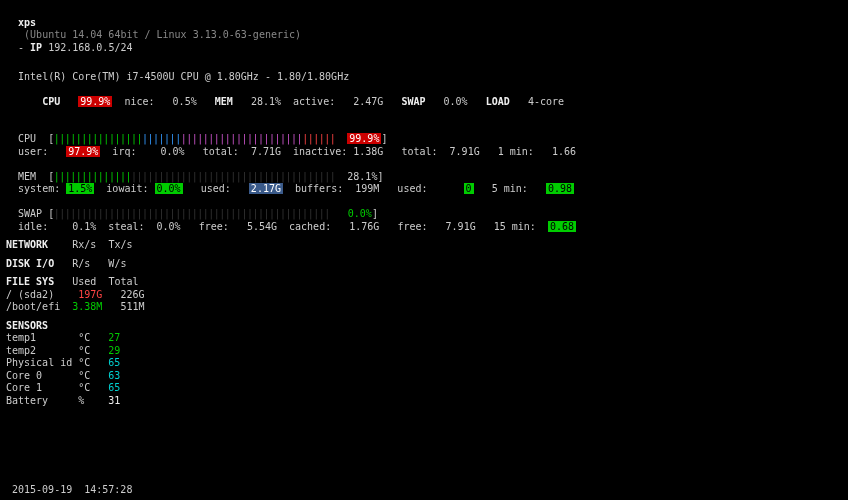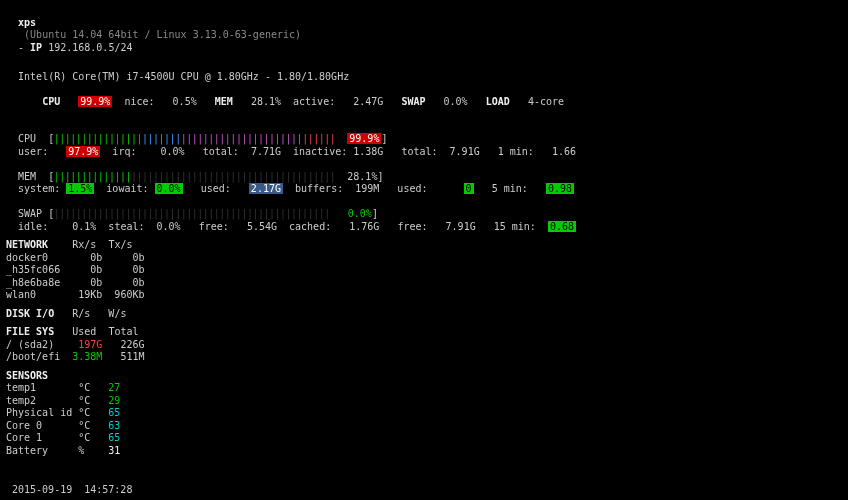--- a/index.html
+++ b/index.html
@@ -63,26 +63,20 @@
 <div class="row">
   <span class="col" style="width:310px">SWAP <span class="bar">[<span class="d">||||||||||||||||||||||||||||||||||||||||||||||||||</span></span>   <span class="green">0.0%</span>]</span>
   <span class="col" style="width:528px">idle:    <span>0.1%</span>  steal:  <span>0.0%</span>   free:   <span>5.54G</span>  cached:   <span>1.76G</span>   free:   <span>7.91G</span>   15 min:  <span class="green-bg">0.68</span></span>
 </div>
 
 <div style="height:6px"></div>
 
 <div>
 <div class="col c-left">
   <div class="row"><span class="hdr">NETWORK</span>    <span>Rx/s</span>  <span>Tx/s</span></div>
-  <div id="net-rows">
-        <div class="row">docker0       0b     0b</div>
-        <div class="row">_h35fc066     0b     0b</div>
-        <div class="row">_h8e6ba8e     0b     0b</div>
-        <div class="row">wlan0       19Kb  960Kb</div>
-      </div>
   <div style="height:6px"></div>
   <div class="row"><span class="hdr">DISK I/O</span>   <span>R/s</span>   <span>W/s</span></div>
   <div style="height:6px"></div>
   <div class="row"><span class="hdr">FILE SYS</span>   <span>Used</span>  <span>Total</span></div>
   <div id="fs-rows">
         <div class="row">/ (sda2)   <span class="red"> 197G</span>   226G</div>
         <div class="row">/boot/efi  <span class="green">3.38M</span>   511M</div>
       </div>
   <div style="height:6px"></div>
   <div class="row hdr">SENSORS</div>

